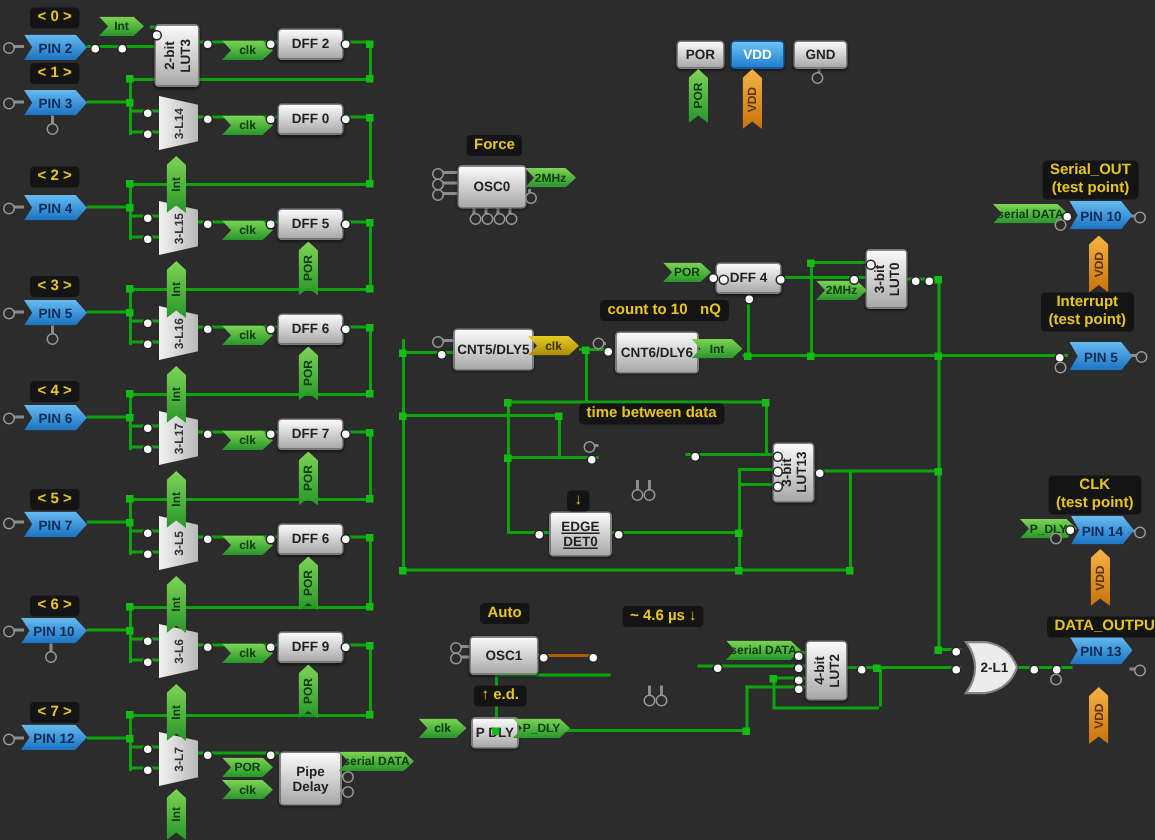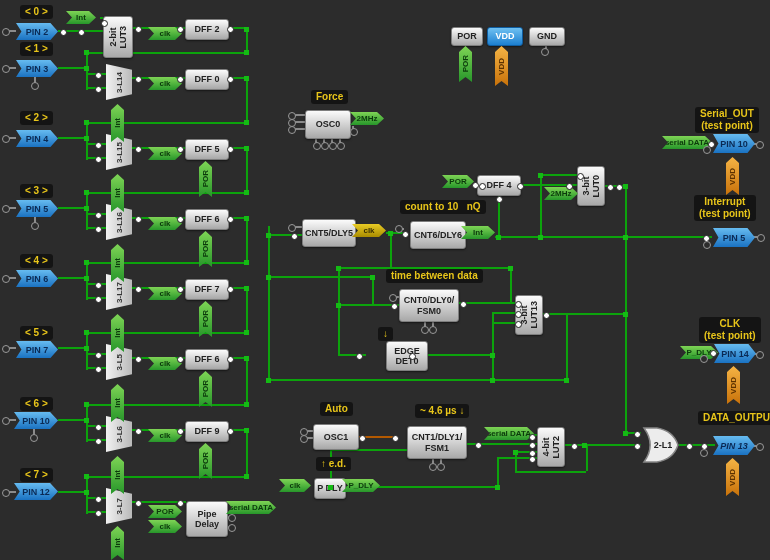--- a/index.html
+++ b/index.html
@@ -218,29 +218,25 @@
 Delay</div>
     <div class="blk" style="left: 451px; top: 27px; width: 30px; height: 17px;">POR</div>
     <div class="blk b" style="left: 487px; top: 27px; width: 34px; height: 17px;">VDD</div>
     <div class="blk" style="left: 529px; top: 27px; width: 34px; height: 17px;">GND</div>
     <div class="blk" style="left: 305px; top: 110px; width: 44px; height: 27px;">OSC0</div>
     <div class="blk" style="left: 302px; top: 219px; width: 52px; height: 26px;">CNT5/DLY5</div>
     <div class="blk" style="left: 410px; top: 221px; width: 54px; height: 26px;">CNT6/DLY6</div>
     <div class="blk" style="left: 477px; top: 175px; width: 42px; height: 19px;">DFF 4</div>
     <div class="blk" style="left: 577px; top: 166px; width: 26px; height: 38px;"><span class="vtext">3-bit
 LUT0</span></div>
-    <div class="blk" style="left: 399px; top: 289px; width: 58px; height: 31px;">CNT0/DLY0/
-FSM0</div>
-    <div class="blk" style="left: 386px; top: 341px; width: 40px; height: 28px;">EDGE
+    <div class="blk" style="left: 366px; top: 341px; width: 40px; height: 28px; text-decoration: underline;">EDGE
 DET0</div>
     <div class="blk" style="left: 515px; top: 295px; width: 26px; height: 38px;"><span class="vtext">3-bit
 LUT13</span></div>
     <div class="blk" style="left: 313px; top: 424px; width: 44px; height: 24px;">OSC1</div>
-    <div class="blk" style="left: 407px; top: 426px; width: 58px; height: 31px;">CNT1/DLY1/
-FSM1</div>
     <div class="blk" style="left: 537px; top: 427px; width: 26px; height: 38px;"><span class="vtext">4-bit
 LUT2</span></div>
     <div class="blk" style="left: 314px; top: 478px; width: 30px; height: 19px;">P DLY</div>
     <div class="mux" style="left: 106px; top: 64px; width: 26px; height: 36px;">
       <span class="vtext">3-L14</span>
     </div>
     <div class="mux" style="left: 106px; top: 134px; width: 26px; height: 36px;">
       <span class="vtext">3-L15</span>
     </div>
     <div class="mux" style="left: 106px; top: 204px; width: 26px; height: 36px;">
@@ -262,21 +258,21 @@
     <div class="pin" style="left: 16px; top: 60px; width: 42px; height: 17px;">PIN 3</div>
     <div class="pin" style="left: 16px; top: 130px; width: 42px; height: 17px;">PIN 4</div>
     <div class="pin" style="left: 16px; top: 200px; width: 42px; height: 17px;">PIN 5</div>
     <div class="pin" style="left: 16px; top: 270px; width: 42px; height: 17px;">PIN 6</div>
     <div class="pin" style="left: 16px; top: 341px; width: 42px; height: 17px;">PIN 7</div>
     <div class="pin" style="left: 14px; top: 412px; width: 44px; height: 17px;">PIN 10</div>
     <div class="pin" style="left: 14px; top: 483px; width: 44px; height: 17px;">PIN 12</div>
     <div class="pin" style="left: 713px; top: 134px; width: 42px; height: 19px;">PIN 10</div>
     <div class="pin" style="left: 713px; top: 228px; width: 42px; height: 19px;">PIN 5</div>
     <div class="pin" style="left: 714px; top: 344px; width: 42px; height: 19px;">PIN 14</div>
-    <div class="pin" style="left: 713px; top: 436px; width: 42px; height: 19px; font-style: italic;">PIN 13</div>
+    <div class="pin" style="left: 713px; top: 424px; width: 42px; height: 19px;">PIN 13</div>
     <div class="tag" style="left: 66px; top: 11px; width: 30px; height: 13px;">Int</div>
     <div class="tag" style="left: 148px; top: 27px; width: 34px; height: 13px;">clk</div>
     <div class="tag" style="left: 148px; top: 77px; width: 34px; height: 13px;">clk</div>
     <div class="tag" style="left: 148px; top: 147px; width: 34px; height: 13px;">clk</div>
     <div class="tag" style="left: 148px; top: 217px; width: 34px; height: 13px;">clk</div>
     <div class="tag" style="left: 148px; top: 287px; width: 34px; height: 13px;">clk</div>
     <div class="tag" style="left: 148px; top: 357px; width: 34px; height: 13px;">clk</div>
     <div class="tag" style="left: 148px; top: 429px; width: 34px; height: 13px;">clk</div>
     <div class="tag" style="left: 148px; top: 505px; width: 34px; height: 13px;">POR</div>
     <div class="tag" style="left: 148px; top: 520px; width: 34px; height: 13px;">clk</div>

